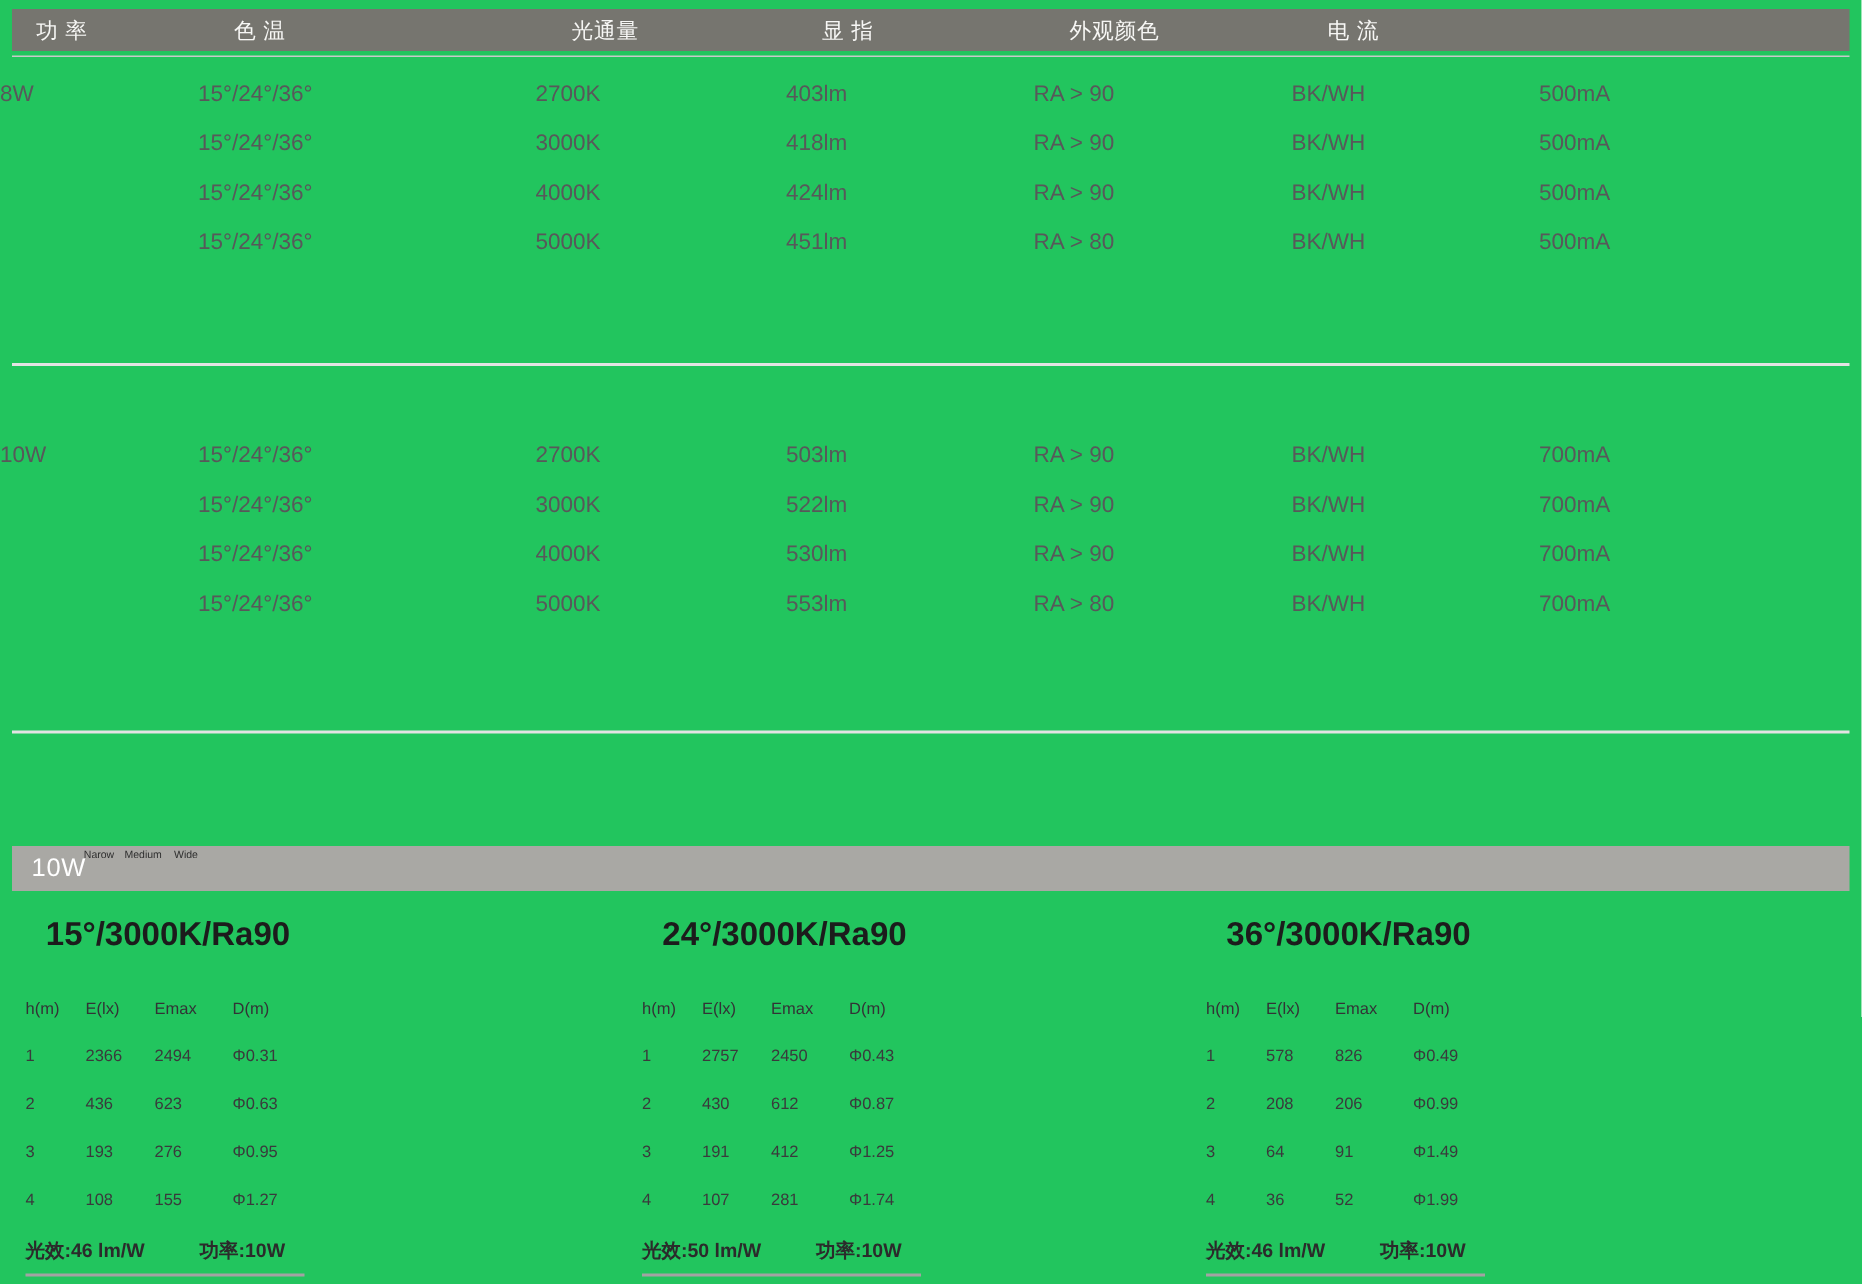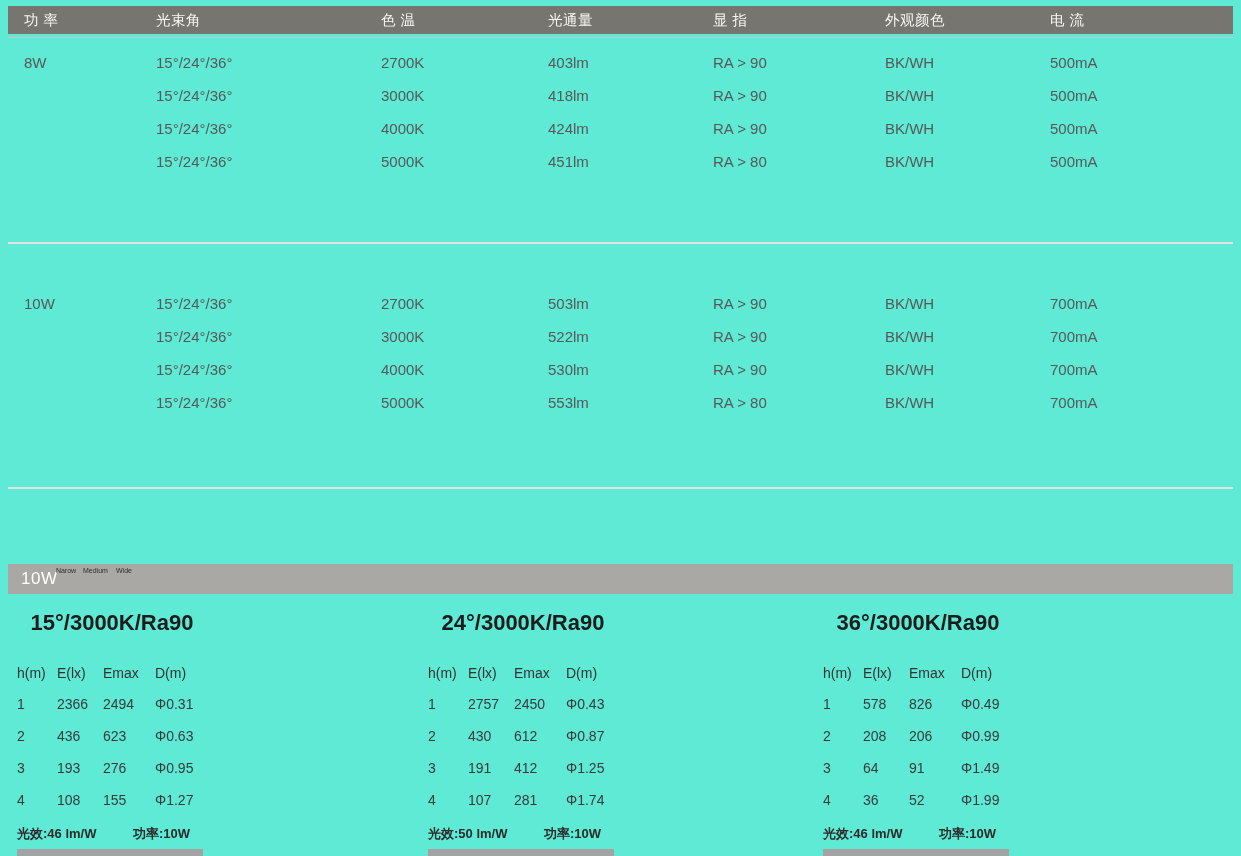--- a/index.html
+++ b/index.html
@@ -1,40 +1,40 @@
 <!DOCTYPE html>
 <html><head>
 <meta charset="utf-8">
 <style>
   html,body{margin:0;padding:0;background:#ffffff;}
   .page{
     position:relative;
     width:1241px;height:856px;
-    background:#5eead4;
+    background:#22c55e;
     font-family:"Liberation Sans","DejaVu Sans",sans-serif;
     overflow:hidden;
   }
   
   .spec-header{
     position:absolute;top:6px;left:8px;right:8px;height:28px;
     background:#76756f;color:#f7f7f5;
     display:grid;grid-template-columns:132px 225px 167px 165px 172px 165px 1fr;
     padding-left:16px;align-items:center;
     font-size:14.5px;letter-spacing:.5px;
   }
   .header-rule{
     position:absolute;top:37px;left:8px;right:8px;height:0;
     border-top:1px solid #c9c9c9;
   }
   .spec-section{position:absolute;left:0;right:0;}
   .sec-8w{top:46px;}
   .sec-10w{top:287px;}
   .spec-row{
     display:grid;grid-template-columns:132px 225px 167px 165px 172px 165px 1fr;
-    padding-left:24px;height:33px;align-items:center;
+    height:33px;align-items:center;
     font-size:15px;color:#58585a;
   }
   .divider{
     position:absolute;left:8px;right:8px;height:0;
     border-top:2px solid #e3e3e3;
   }
   .div1{top:242px;}
   .div2{top:487px;}
   
   .band{
@@ -57,45 +57,44 @@
     width:20px;height:17px;margin:0 auto;background:#57554e;position:relative;
   }
   .beam-cone{position:absolute;inset:0;background:#f2ef9f;}
   .cone-narrow{clip-path:polygon(50% 4%,34% 96%,66% 96%);}
   .cone-medium{clip-path:polygon(50% 4%,24% 96%,76% 96%);}
   .cone-wide{clip-path:polygon(50% 4%,10% 96%,90% 96%);}
   
   .subtable{position:absolute;top:612px;width:205px;}
   .st1{left:17px;}
   .st2{left:428px;}
-  .st3{left:823px;}
+  .st3{left:804px;}
   .st-title{
     width:190px;text-align:center;font-size:22px;font-weight:700;
     color:#1c1c1c;height:22px;line-height:22px;margin-bottom:24px;
   }
   .st-row{
     display:grid;grid-template-columns:40px 46px 52px 1fr;
-    align-items:center;font-size:14px;color:#3a3a3c;height:32px;
+    align-items:center;font-size:11px;color:#3a3a3c;height:32px;
   }
   .st-head{height:30px;color:#333336;}
   .st-footer{
     display:grid;grid-template-columns:116px 1fr;align-items:center;
     margin-top:8px;height:20px;padding-bottom:5px;width:186px;
-    border-bottom:8px solid #a3a3a3;
+    border-bottom:2px solid #a3a3a3;
     font-size:13px;font-weight:700;color:#2b2b2b;white-space:nowrap;
   }
 </style>
 </head>
 <body>
 
 <div class="page">
 
   <div class="spec-header">
     <span>功 率</span>
-    <span>光束角</span>
     <span>色 温</span>
     <span>光通量</span>
     <span>显 指</span>
     <span>外观颜色</span>
     <span>电 流</span>
   </div>
   <div class="header-rule"></div>
 
   <div class="spec-section sec-8w">
     <div class="spec-row">

